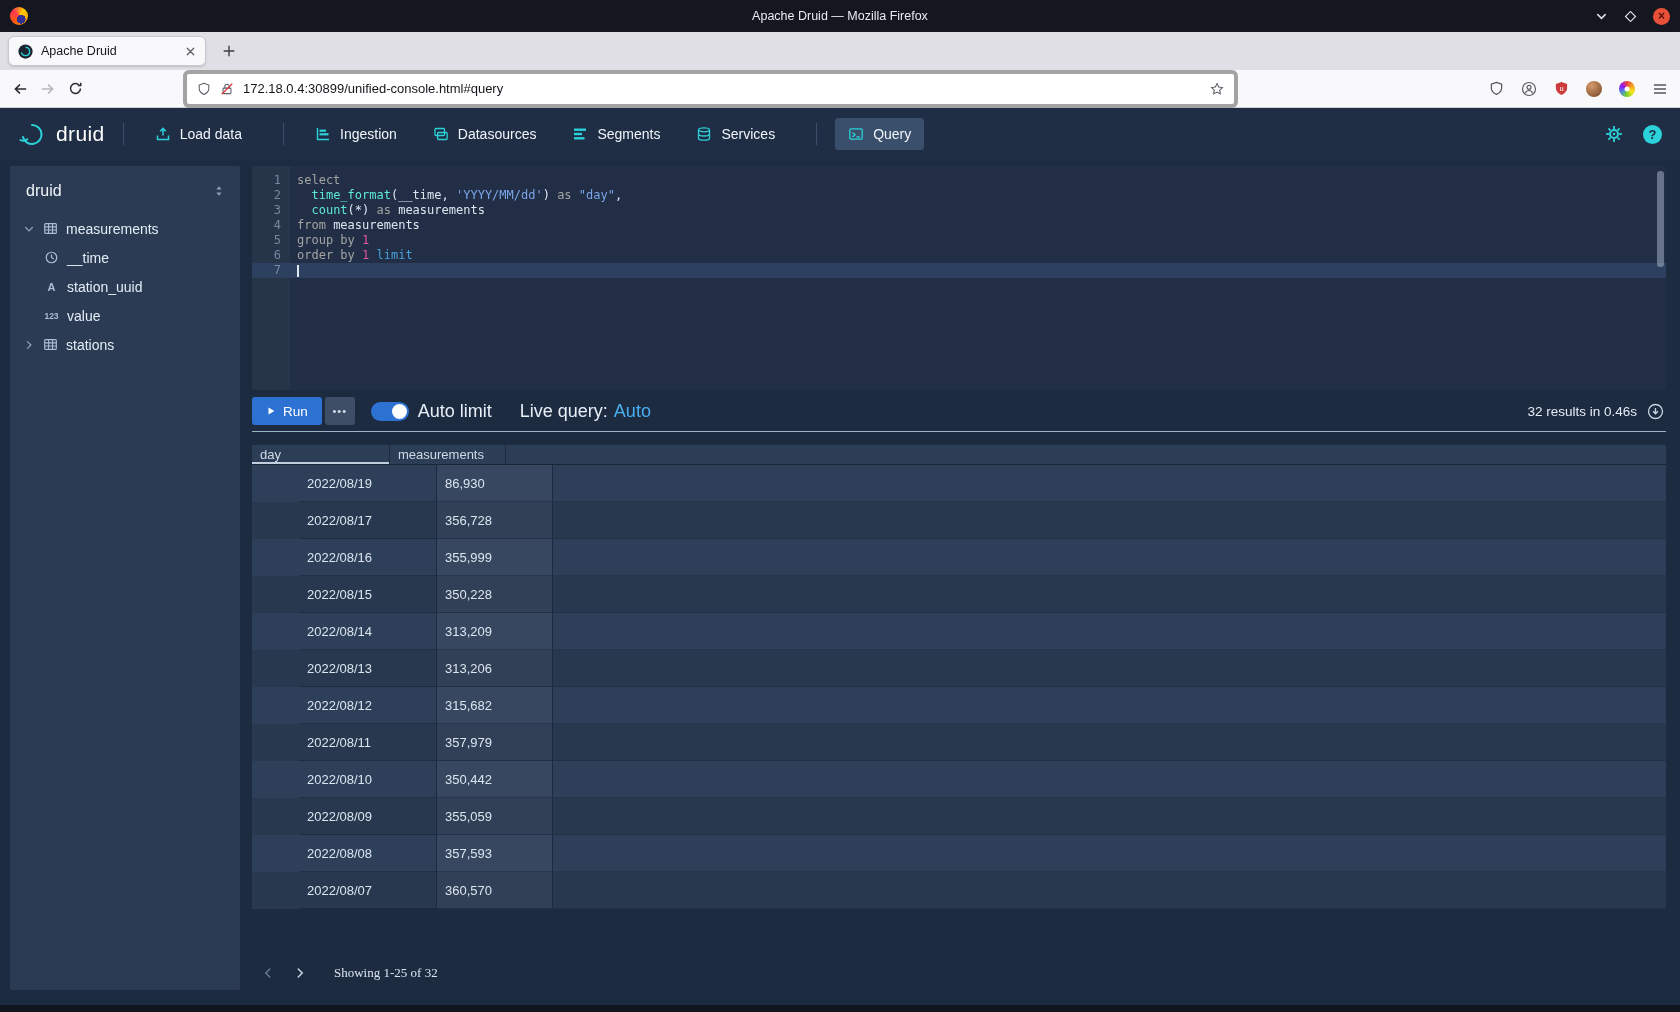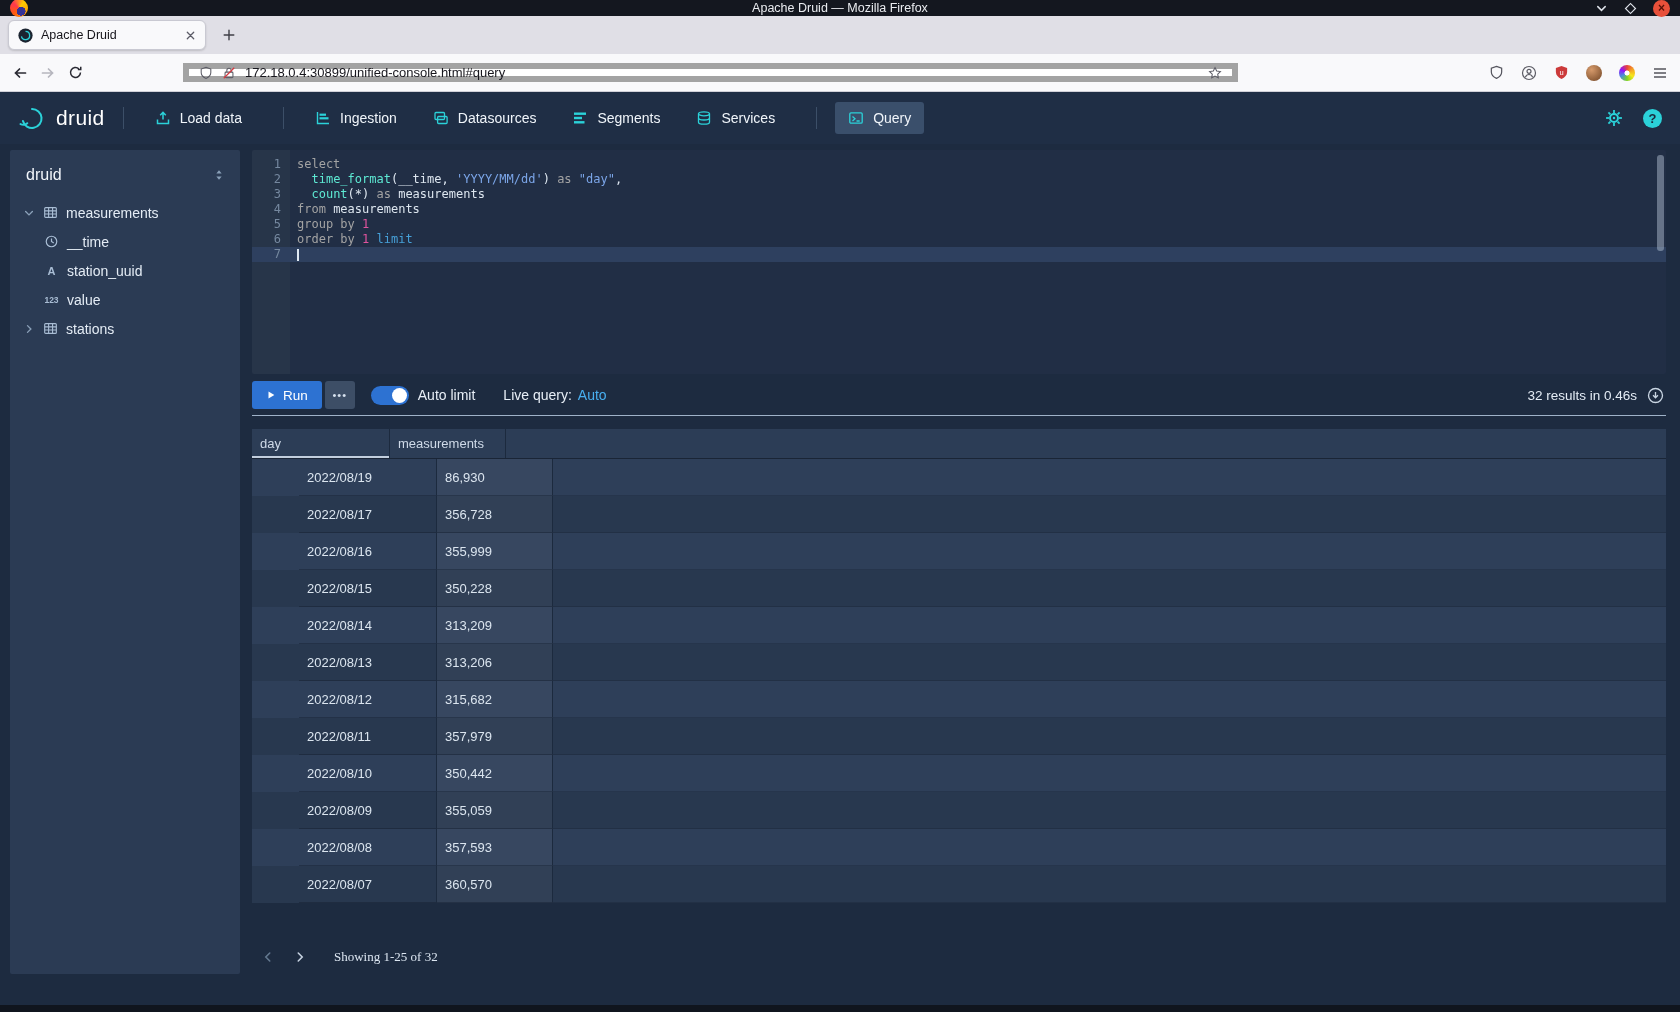--- a/index.html
+++ b/index.html
@@ -1,20 +1,20 @@
 <!DOCTYPE html>
 <html style="--accent: #2bd2d9; --blue: #2d72d2; --link: #48aff0;"><head>
 <meta charset="utf-8">
 <style>
   * { margin:0; padding:0; box-sizing:border-box; }
   html,body { width:1680px; height:1012px; overflow:hidden; background:#1d2b40;
     font-family:"Liberation Sans", sans-serif; position:relative; }
 
   
-  .titlebar{height:16px;background:#14171f;display:flex;align-items:center;padding:0 10px;position:relative;color:#dfe3ea;}
+  .titlebar{height:32px;background:#14171f;display:flex;align-items:center;padding:0 10px;position:relative;color:#dfe3ea;}
   .titlebar .title{position:absolute;left:0;right:0;text-align:center;font-size:12.5px;color:#e9ebef;}
   .ff-logo{width:18px;height:18px;border-radius:50%;z-index:2;
     background:radial-gradient(circle at 62% 68%, #343297 0 26%, rgba(0,0,0,0) 27%),
                conic-gradient(from 130deg, #ff9a07, #ff5b0e, #ff3750, #ffcb00, #ff9a07);}
   .win-controls{margin-left:auto;display:flex;align-items:center;gap:16px;z-index:2;color:#dfe3ea;}
   .win-btn{display:flex;align-items:center;}
   .win-close{width:17px;height:17px;border-radius:50%;background:#e8503a;color:#551107;font-size:12px;
     line-height:16px;text-align:center;font-weight:bold;}
 
   
@@ -22,21 +22,21 @@
   .tab{width:198px;height:30px;background:#f9f9fb;border:1px solid #c9c9d2;border-radius:6px;display:flex;
     align-items:center;gap:8px;padding:0 9px;box-shadow:0 1px 2px rgba(0,0,0,.15);}
   .tab-title{flex:1;font-size:12.5px;color:#15141a;white-space:nowrap;overflow:hidden;}
   .tab-close{color:#5b5b66;display:flex;}
   .newtab{margin-left:8px;color:#3f3f47;display:flex;padding:4px;}
 
   
   .navbar{height:38px;background:#f9f9fb;border-bottom:1px solid #d0d0d8;display:flex;align-items:center;padding:0 12px;gap:12px;}
   .nav-btn{color:#2a2a33;display:flex;}
   .nav-btn.disabled{color:#b6b6be;}
-  .urlbar{width:1055px;height:19px;margin-left:88px;background:#ffffff;border:6px solid #a3a3a3;border-radius:0;
+  .urlbar{width:1055px;height:38px;margin-left:88px;background:#ffffff;border:4px solid #a3a3a3;border-radius:6px;
     display:flex;align-items:center;gap:9px;padding:0 10px;}
   .url-icon{color:#5c5c66;display:flex;}
   .url-text{flex:1;font-size:13px;color:#17161d;white-space:nowrap;overflow:hidden;}
   .toolbar-right{margin-left:auto;display:flex;align-items:center;gap:17px;color:#55555e;}
   .ticon{display:flex;align-items:center;}
   .pinwheel{width:16px;height:16px;border-radius:50%;
     background:radial-gradient(circle,#fff 0 22%,rgba(0,0,0,0) 23%),
     conic-gradient(#e8453c,#f5a623,#f8e71c,#7ed321,#4a90d9,#9013fe,#e8453c);}
   .avatar-ball{width:16px;height:16px;border-radius:50%;background:radial-gradient(circle at 35% 30%,#d69a6b,#8a5a36 75%);}
 
@@ -84,29 +84,29 @@
   .ed-scrollbar{position:absolute;right:2px;top:5px;width:7px;height:96px;background:rgba(198,212,228,.42);border-radius:3px;}
 
   
   .run-row{margin-top:6px;height:30px;display:flex;align-items:center;}
   .btn-run{height:28px;background:var(--blue,#2d72d2);border-radius:3px;color:#fff;font-size:13.5px;
     display:flex;align-items:center;gap:7px;padding:0 14px;}
   .btn-more{height:28px;width:30px;background:#3d4e66;border-radius:3px;color:#d6e1ee;display:flex;
     align-items:center;justify-content:center;font-size:11px;letter-spacing:1px;margin-left:3px;}
   .switch{width:38px;height:19px;border-radius:10px;background:var(--blue,#2d72d2);position:relative;margin-left:16px;flex:none;}
   .switch .knob{position:absolute;right:2px;top:2px;width:15px;height:15px;border-radius:50%;background:#fff;}
-  .lbl{font-size:14px;color:#e8eff7;margin-left:9px;}
+  .lbl{font-size:18px;color:#e8eff7;margin-left:9px;}
   .live-query{margin-left:28px;}
   .live-auto{color:var(--link,#48aff0);}
   .run-right{margin-left:auto;display:flex;align-items:center;gap:10px;color:#e4ecf5;font-size:13.5px;padding-right:2px;}
   .dl-icon{color:#c9d5e2;display:flex;}
   .run-divider{margin-top:5px;height:1px;background:#9fb2c8;}
 
   
-  .results-header{display:flex;height:30px;background:#2c3d56;margin-top:13px;border-bottom:1px solid #1a2536;}
+  .results-header{display:flex;height:20px;background:#2c3d56;margin-top:13px;border-bottom:1px solid #1a2536;}
   .th{width:138px;flex:none;padding-left:8px;display:flex;align-items:center;font-size:13px;color:#cfdae8;
     border-right:1px solid #1c2a3e;position:relative;}
   .th.c1{width:116px;}
   .th.sorted::after{content:"";position:absolute;left:0;right:0;bottom:0;height:2px;background:#c2cedd;}
   .th-filler{flex:1;}
   .rows{flex:1;min-height:0;overflow:hidden;}
   .tr{display:flex;height:37px;padding-left:47px;}
   .tr:nth-child(odd){background:#2e3f59;}
   .tr:nth-child(even){background:#28384f;}
   .td{width:138px;flex:none;padding-left:8px;display:flex;align-items:center;font-size:13px;color:#dbe5ef;

